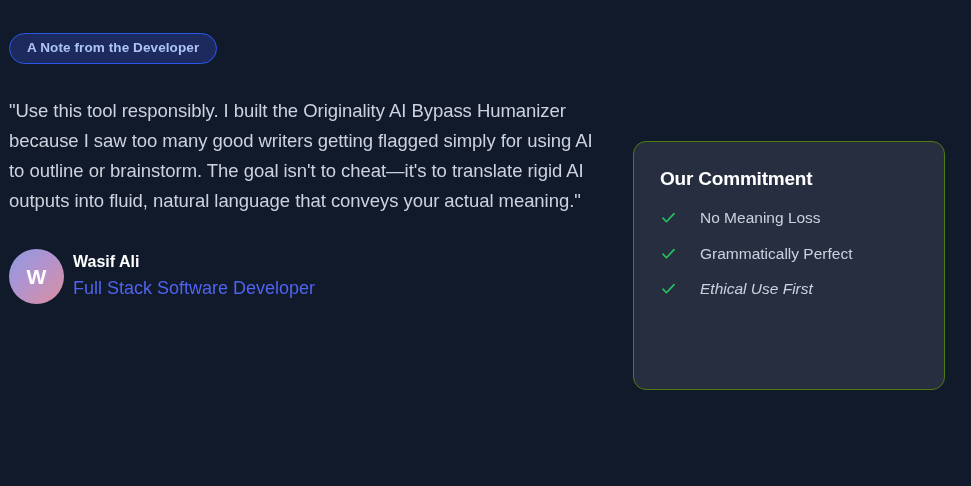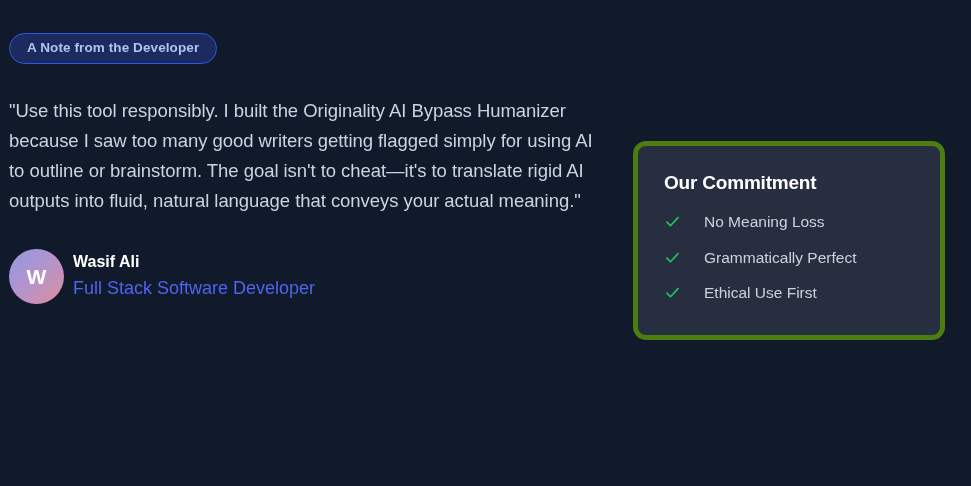--- a/index.html
+++ b/index.html
@@ -106,23 +106,23 @@
     line-height: 1.5;
     margin-top: 2px;
   }
 
   
   .card {
     position: absolute;
     left: 633px;
     top: 141px;
     width: 312px;
-    height: 199px;
+    height: 249px;
     background: #272e40;
-    border: 5px solid #4d7c0f;
+    border: 1px solid #4d7c0f;
     border-radius: 13px;
     padding: 26px 14px 0 26px;
   }
 
   .card-title {
     color: #ffffff;
     font-size: 19px;
     font-weight: bold;
     letter-spacing: -0.2px;
   }
@@ -131,21 +131,21 @@
     list-style: none;
     margin-top: 19px;
   }
 
   .card-item {
     display: flex;
     align-items: flex-start;
     margin-bottom: 17px;
   }
 
-  .card-item:last-child { margin-bottom: 12px; }
+  .card-item:last-child { margin-bottom: 12px; font-style: italic; }
 
   .check-icon {
     width: 17px;
     height: 17px;
     flex: 0 0 auto;
     margin-right: 23px;
     display: block;
   }
 
   .card-item-label {

